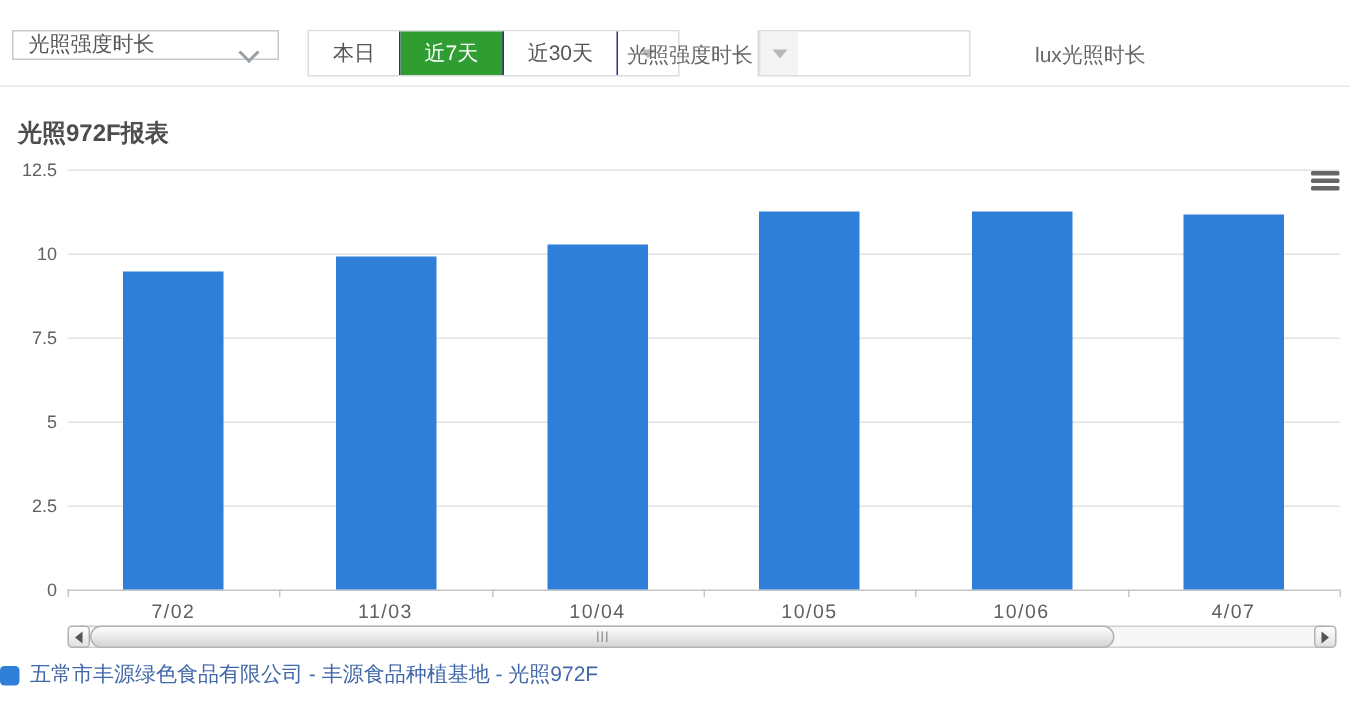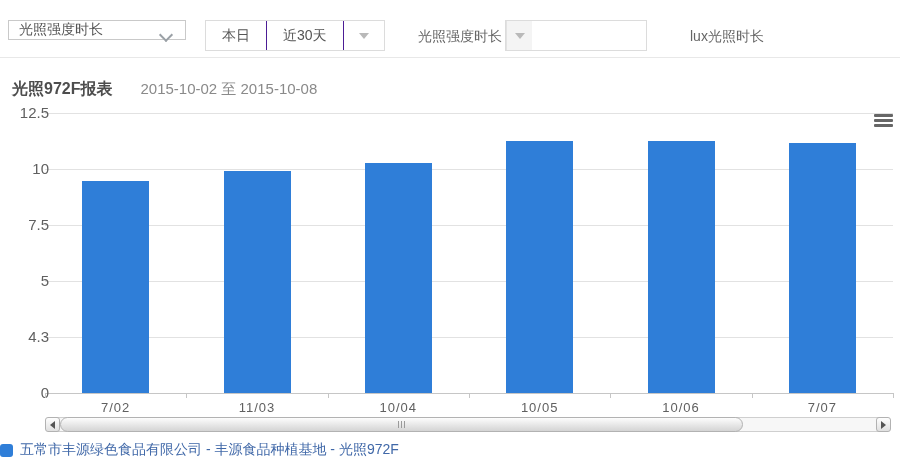--- a/index.html
+++ b/index.html
@@ -57,21 +57,21 @@
   .separator{position:absolute;left:0;top:57px;width:900px;height:1px;background:#e8e8e8;}
   
   .title-row{position:absolute;left:8px;top:75px;display:flex;align-items:baseline;gap:24px;}
   .report-title{font-size:16px;font-weight:bold;color:#4d4d4d;margin:4px;}
   .date-range{font-size:15px;color:#8a8a8a;}
   
   .chart{position:absolute;left:0;top:105px;width:900px;height:310px;}
   .gridline{position:absolute;height:1px;background:#e2e2e2;}
   .gridline.axisline{background:#c6c6c6;}
   .y-tick-label{
-    position:absolute;text-align:right;font-size:15px;color:#606060;height:16px;line-height:16px;margin-left:11px;
+    position:absolute;text-align:right;font-size:12px;color:#606060;height:16px;line-height:16px;
   }
   .bar{position:absolute;cursor:pointer;}
   .x-axis-label{
     position:absolute;text-align:center;font-size:13px;color:#606060;letter-spacing:1px;
   }
   .x-tick{position:absolute;width:1px;height:5px;background:#c6c6c6;}
   .export-btn{position:absolute;right:7px;top:9px;width:19px;height:14px;cursor:pointer;}
   .export-btn .hbar{height:3px;background:#666;margin-bottom:2px;border-radius:1px;}
   
   .scrollbar{position:absolute;left:45px;top:417px;width:846px;height:15px;}
@@ -102,73 +102,73 @@
 </head>
 <body>
 
 <div class="select">
   <span class="sel-text">光照强度时长</span>
   <span class="chevron"></span>
 </div>
 
 <div class="btn-group">
   <button class="rbtn">本日</button>
+  <button class="rbtn active">近7天</button>
   <button class="rbtn">近30天</button>
   <button class="caret-btn">
     <span class="caret-down"></span>
   </button>
 </div>
 
 <span class="tb-label" id="lbl-threshold">光照强度时长</span>
 
 <div class="input-combo">
   <span class="combo-arrow">
     <span class="caret-down"></span>
   </span>
 </div>
 
 <span class="tb-label" id="lbl-unit">lux光照时长</span>
 
 <div class="separator"></div>
 
 <div class="title-row">
   <h1 class="report-title">光照972F报表</h1>
-  <span class="date-range">2015-10-02 至 2015-10-08</span>
 </div>
 
 <div class="chart">
   <div class="export-btn">
     <div class="hbar"></div>
     <div class="hbar"></div>
     <div class="hbar"></div>
   </div>
 <div class="gridline axisline" style="left: 45px; width: 848px; top: 288px;"></div>
     <div class="y-tick-label" style="left: 0px; width: 38px; top: 280px;">0</div>
     <div class="gridline" style="left: 45px; width: 848px; top: 232px;"></div>
-    <div class="y-tick-label" style="left: 0px; width: 38px; top: 224px;">4.3</div>
+    <div class="y-tick-label" style="left: 0px; width: 38px; top: 224px;">2.5</div>
     <div class="gridline" style="left: 45px; width: 848px; top: 176px;"></div>
     <div class="y-tick-label" style="left: 0px; width: 38px; top: 168px;">5</div>
     <div class="gridline" style="left: 45px; width: 848px; top: 120px;"></div>
     <div class="y-tick-label" style="left: 0px; width: 38px; top: 112px;">7.5</div>
     <div class="gridline" style="left: 45px; width: 848px; top: 64px;"></div>
     <div class="y-tick-label" style="left: 0px; width: 38px; top: 56px;">10</div>
     <div class="gridline" style="left: 45px; width: 848px; top: 8px;"></div>
     <div class="y-tick-label" style="left: 0px; width: 38px; top: 0px;">12.5</div>
     <div class="bar" style="left: 82.1667px; width: 67px; top: 76.32px; height: 211.68px; background: rgb(47, 126, 216);"></div>
     <div class="x-axis-label" style="left: 65.6667px; width: 100px; top: 295px;">7/02</div>
     <div class="bar" style="left: 223.5px; width: 67px; top: 66.24px; height: 221.76px; background: rgb(47, 126, 216);"></div>
     <div class="x-axis-label" style="left: 207px; width: 100px; top: 295px;">11/03</div>
     <div class="bar" style="left: 364.833px; width: 67px; top: 58.4px; height: 229.6px; background: rgb(47, 126, 216);"></div>
     <div class="x-axis-label" style="left: 348.333px; width: 100px; top: 295px;">10/04</div>
     <div class="bar" style="left: 506.167px; width: 67px; top: 36px; height: 252px; background: rgb(47, 126, 216);"></div>
     <div class="x-axis-label" style="left: 489.667px; width: 100px; top: 295px;">10/05</div>
     <div class="bar" style="left: 647.5px; width: 67px; top: 36px; height: 252px; background: rgb(47, 126, 216);"></div>
     <div class="x-axis-label" style="left: 631px; width: 100px; top: 295px;">10/06</div>
     <div class="bar" style="left: 788.833px; width: 67px; top: 38.24px; height: 249.76px; background: rgb(47, 126, 216);"></div>
-    <div class="x-axis-label" style="left: 772.333px; width: 100px; top: 295px;">7/07</div>
+    <div class="x-axis-label" style="left: 772.333px; width: 100px; top: 295px;">4/07</div>
     <div class="x-tick" style="left: 45px; top: 288px;"></div>
     <div class="x-tick" style="left: 186.333px; top: 288px;"></div>
     <div class="x-tick" style="left: 327.667px; top: 288px;"></div>
     <div class="x-tick" style="left: 469px; top: 288px;"></div>
     <div class="x-tick" style="left: 610.333px; top: 288px;"></div>
     <div class="x-tick" style="left: 751.667px; top: 288px;"></div>
     <div class="x-tick" style="left: 893px; top: 288px;"></div>
   </div>
 
 <div class="scrollbar">

